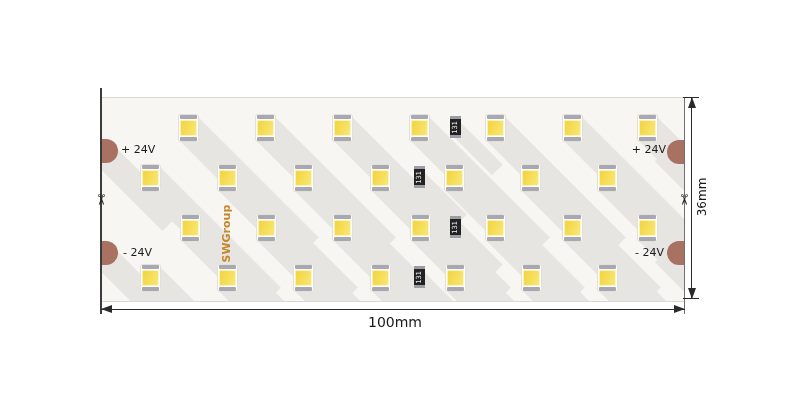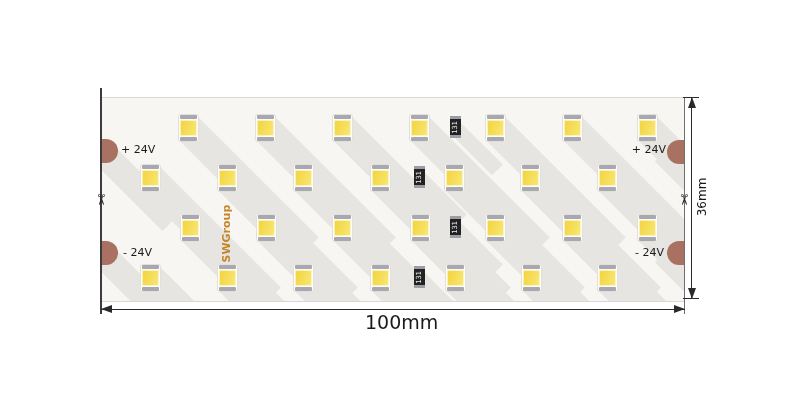--- a/index.html
+++ b/index.html
@@ -46,21 +46,21 @@
   #arr-bottom{left:688px;top:288px;border-left:4px solid transparent;border-right:4px solid transparent;border-top:11px solid #2A2A2A;}
   #arr-left{left:101px;top:305px;border-top:4px solid transparent;border-bottom:4px solid transparent;border-right:11px solid #2A2A2A;}
   #arr-right{left:674px;top:305px;border-top:4px solid transparent;border-bottom:4px solid transparent;border-left:11px solid #2A2A2A;}
 
   
   .lbl{position:absolute;color:#1A1A1A;font-size:11px;line-height:13px;white-space:nowrap;}
   #lbl-pos-left{left:121px;top:143px;}
   #lbl-neg-left{left:123px;top:246px;}
   #lbl-pos-right{left:628px;top:143px;width:38px;text-align:right;}
   #lbl-neg-right{left:626px;top:246px;width:38px;text-align:right;}
-  #lbl-100mm{left:365px;top:314px;width:60px;text-align:center;font-size:19px;line-height:16px;}
+  #lbl-100mm{left:365px;top:314px;width:60px;text-align:center;font-size:14px;line-height:16px;}
   #lbl-36mm{left:682px;top:190px;width:40px;height:14px;line-height:14px;text-align:center;
             font-size:12px;transform:rotate(-90deg);}
   #brand{position:absolute;left:199px;top:229px;width:54px;height:13px;line-height:13px;
          text-align:center;font-size:11px;font-weight:bold;color:#C5862B;
          transform:rotate(-90deg);white-space:nowrap;}
   .scissors{position:absolute;width:20px;height:20px;line-height:20px;text-align:center;
             font-size:15px;color:#222222;transform:rotate(90deg);}
   #scissors-left{left:91px;top:190px;}
   #scissors-right{left:674px;top:190px;}
 </style>

